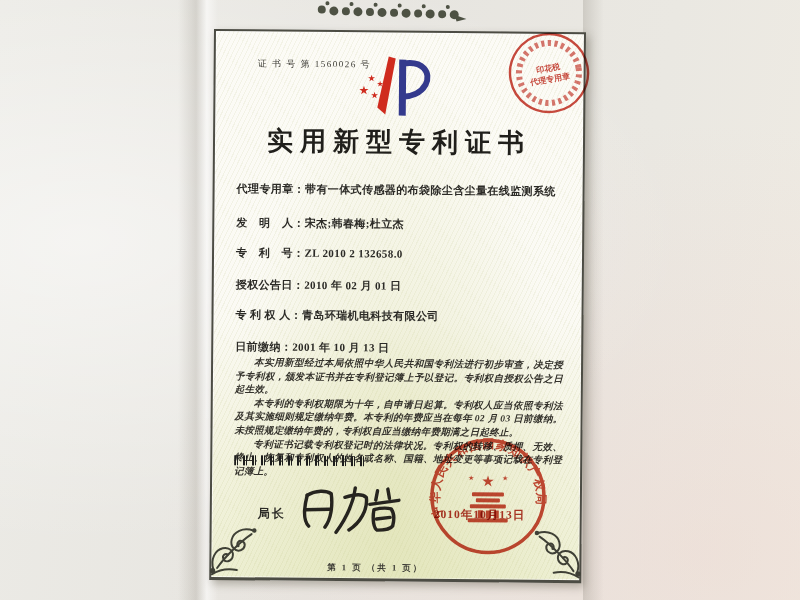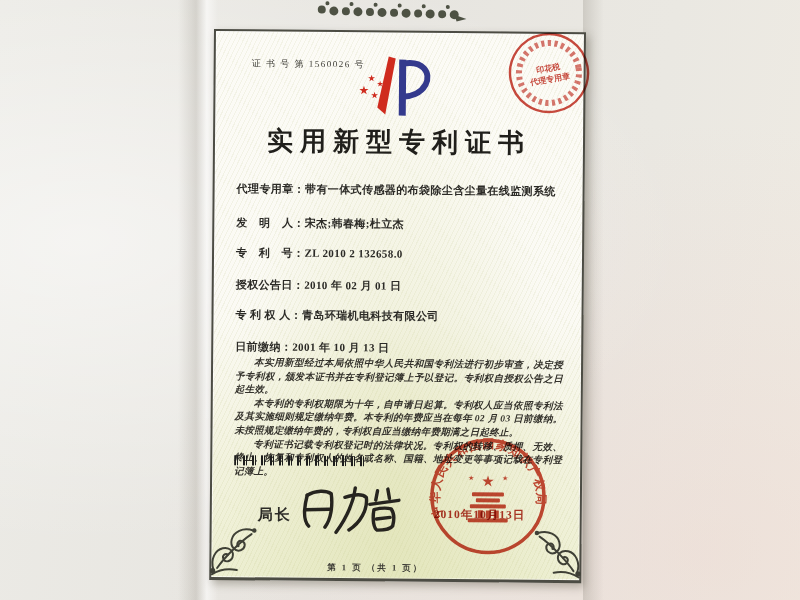--- a/index.html
+++ b/index.html
@@ -16,31 +16,31 @@
   
   .cert{position:absolute;left:214px;top:29px;width:368px;height:546px;
     transform:rotate(0.5deg);transform-origin:top left;
     background:linear-gradient(180deg,#fcfbf6 0%,#fbfaf4 52%,#f2f2dd 80%,#edefd2 100%);
     border:2px solid #4c4c44;border-bottom-width:3px;
     box-shadow:3px 4px 8px rgba(95,90,75,0.40), inset 0 0 0 1px rgba(255,255,255,0.65);}
   .guilloche{position:absolute;inset:0;pointer-events:none;
     background:
       radial-gradient(ellipse at 50% 88%, rgba(210,214,150,0.40), rgba(210,214,150,0) 65%),
       repeating-linear-gradient(115deg, rgba(165,172,95,0.10) 0 1px, rgba(165,172,95,0) 1px 4px);}
-  .cert-number{position:absolute;left:36px;top:26px;font-size:9px;letter-spacing:1.5px;color:#3c3b35;white-space:nowrap;}
+  .cert-number{position:absolute;left:42px;top:26px;font-size:9px;letter-spacing:1.5px;color:#3c3b35;white-space:nowrap;}
   .logo{position:absolute;left:139px;top:20px;}
   .title{position:absolute;left:0;right:0;top:92px;text-align:center;font-size:26px;font-weight:bold;
     letter-spacing:7px;color:#201f1b;white-space:nowrap;}
   .f-row{position:absolute;left:22px;font-size:11px;font-weight:bold;color:#2c2b27;white-space:nowrap;letter-spacing:0.4px;}
   .f0{top:150px}.f1{top:184px}.f2{top:214px}.f3{top:246px}.f4{top:276px}.f5{top:308px}
   .paras{position:absolute;left:22px;top:325px;width:328px;color:#34322c;}
   .body-p{margin:0;text-indent:2em;font-size:9.5px;line-height:13.6px;font-style:italic;font-weight:600;letter-spacing:0.3px;text-align:justify;}
   .barcode{position:absolute;left:22px;top:424px;width:132px;height:10px;
     background:repeating-linear-gradient(90deg,#1d1d1d 0 1.5px,transparent 1.5px 3px,#1d1d1d 3px 3.8px,transparent 3.8px 6.5px,#1d1d1d 6.5px 7.2px,transparent 7.2px 9px);}
-  .director{position:absolute;left:46px;top:474px;font-size:15px;font-weight:bold;color:#2c2b27;letter-spacing:2px;}
+  .director{position:absolute;left:46px;top:474px;font-size:12px;font-weight:bold;color:#2c2b27;letter-spacing:2px;}
   .signature{position:absolute;left:80px;top:448px;}
   .sr{position:absolute;font-size:0;line-height:0;color:transparent;}
   .seal{position:absolute;left:214px;top:401px;mix-blend-mode:multiply;opacity:0.92;}
   .seal-date{position:absolute;left:222px;top:474px;font-size:11.5px;font-weight:bold;color:#b5372a;letter-spacing:1px;white-space:nowrap;mix-blend-mode:multiply;}
   .footer{position:absolute;left:0;right:40px;top:530px;text-align:center;font-size:8.5px;font-weight:bold;letter-spacing:2px;color:#3a3933;}
   .flourish{position:absolute;}
   .fl-l{left:-5px;top:492px;}
   .fl-r{right:-5px;top:492px;transform:scaleX(-1);}
   
   .agency-stamp{position:absolute;left:506px;top:30px;transform:rotate(-10deg);mix-blend-mode:multiply;opacity:0.9;}

